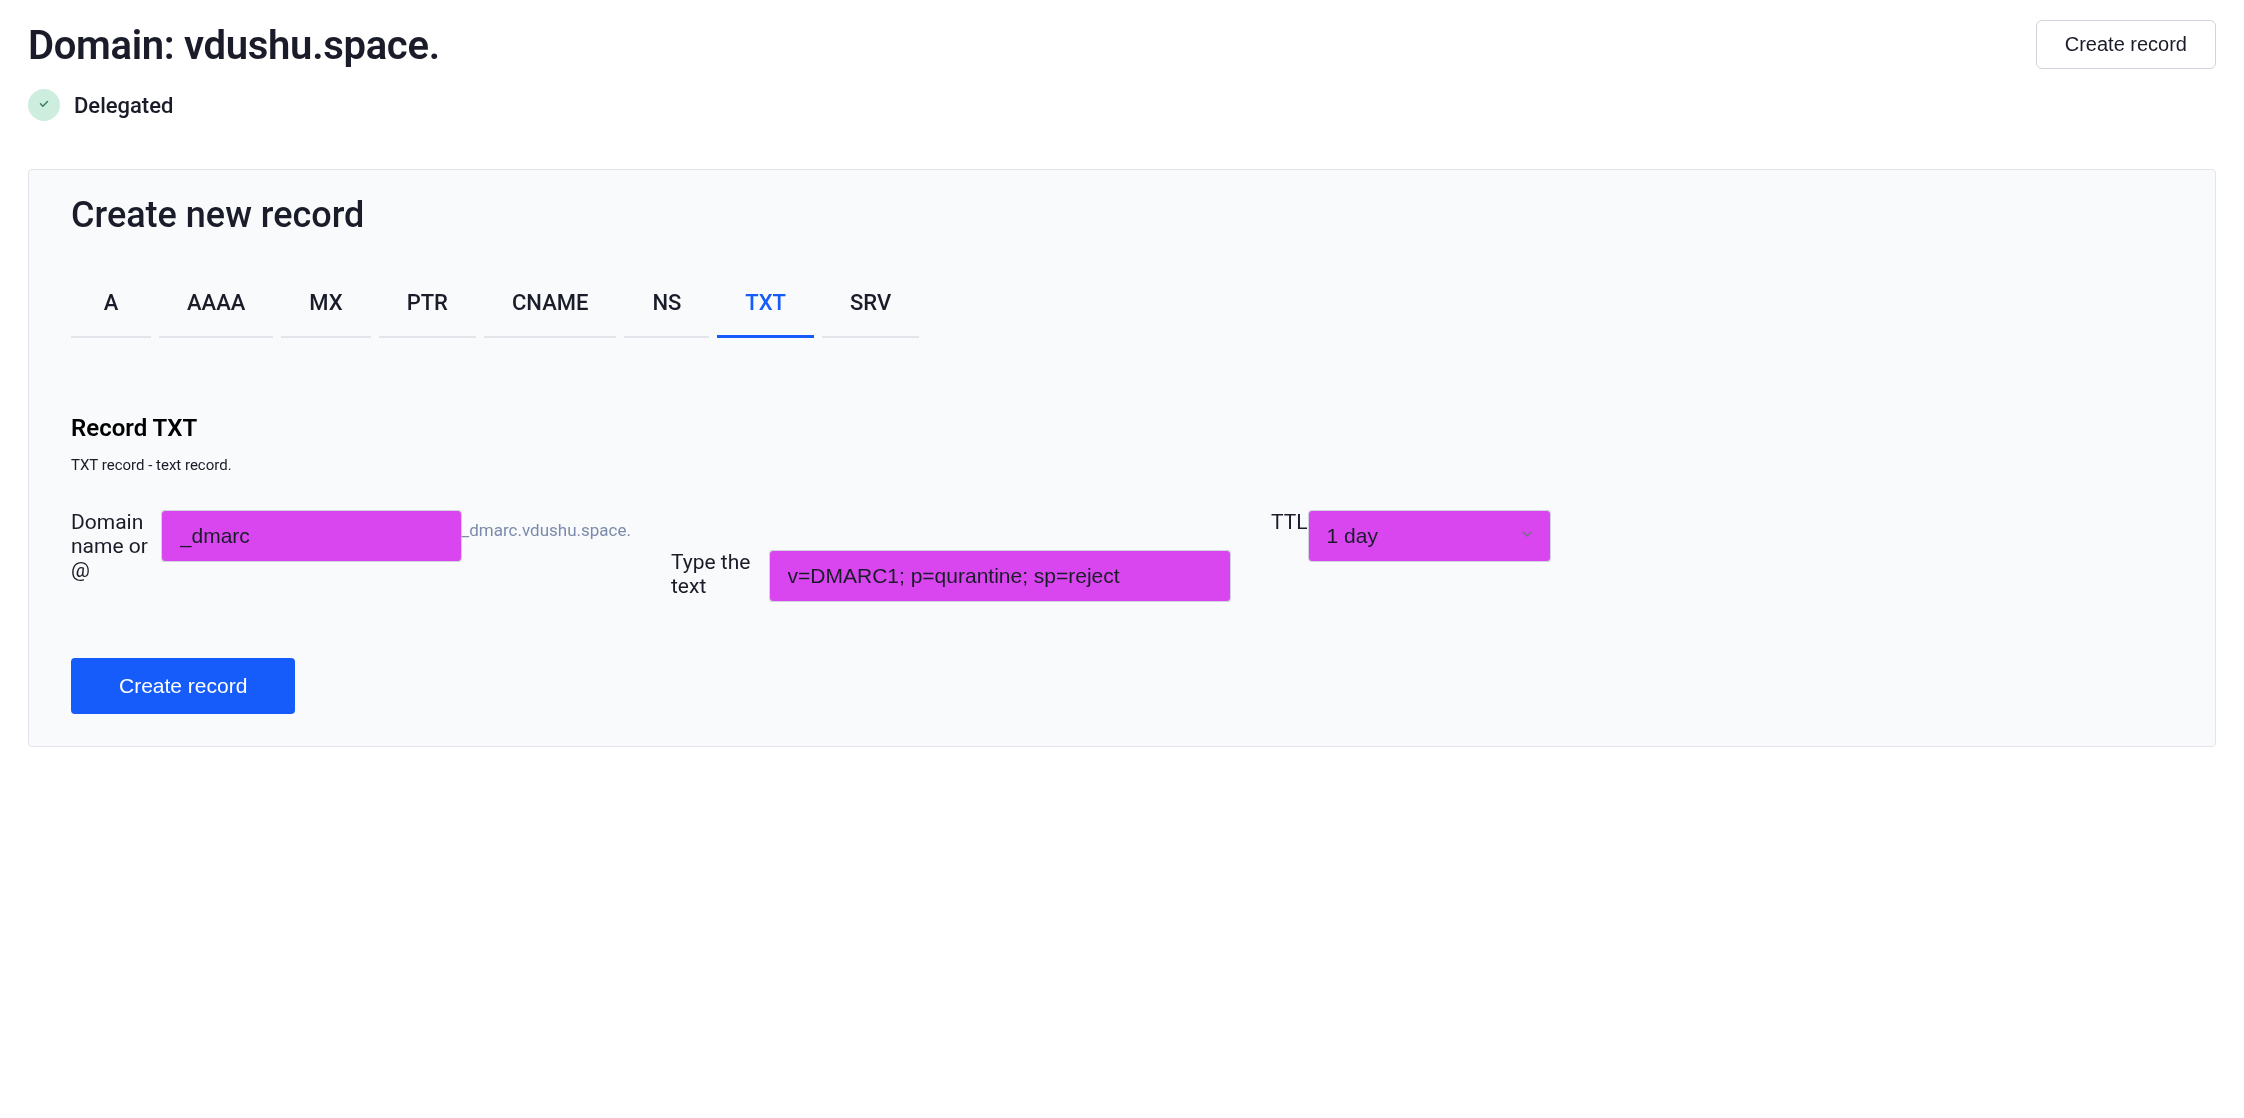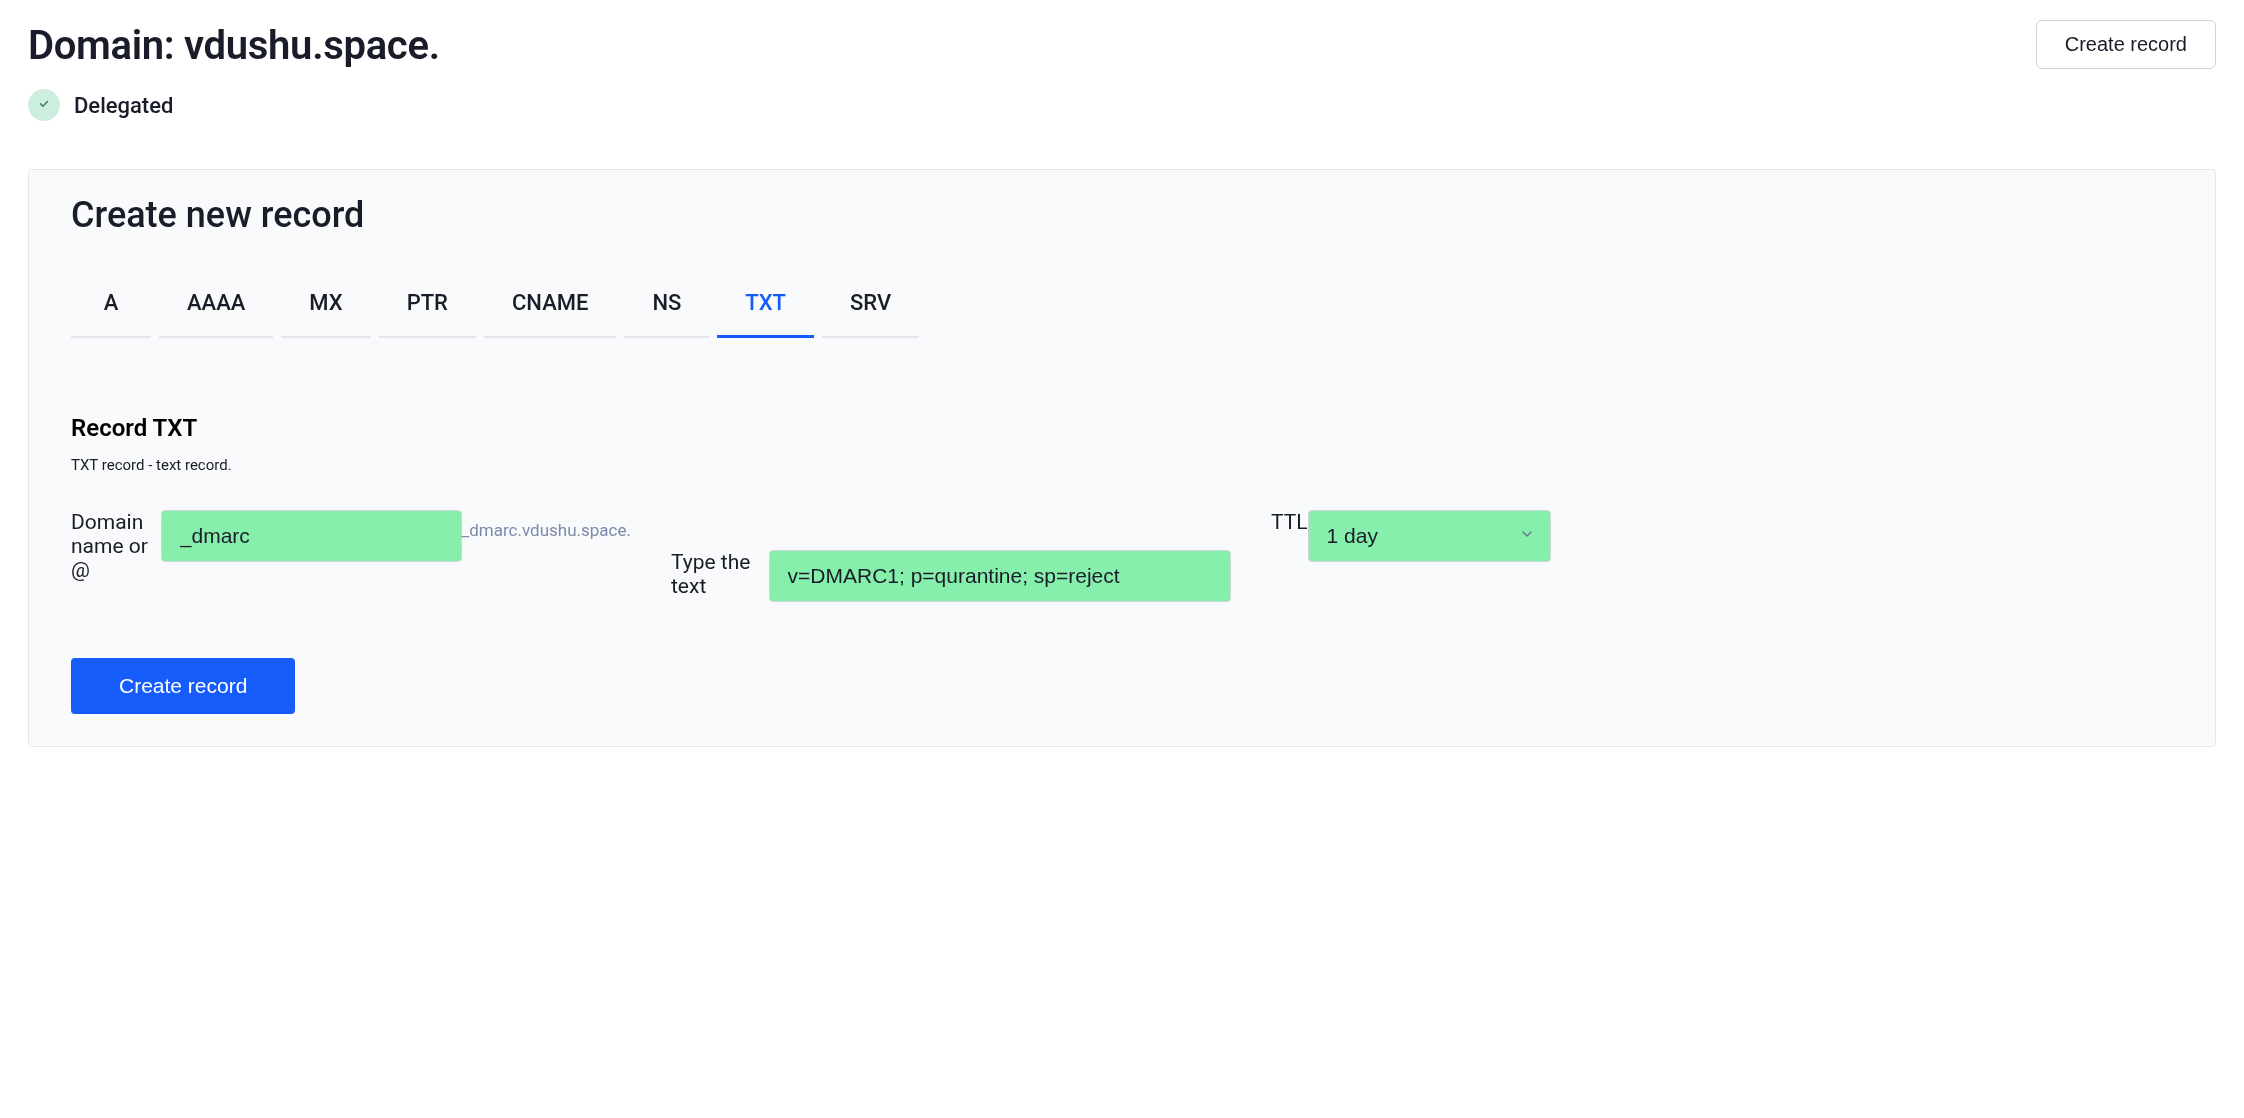--- a/index.html
+++ b/index.html
@@ -110,21 +110,21 @@
     .field.ttl   { flex: 0 0 280px; }
 
     .field-label {
       font-size: 21px;
       color: #1a1d29;
       margin-bottom: 14px;
     }
     .input, .select {
       height: 52px;
       border: 1px solid #cfd3db;
-      background: #86efac;
+      background: #d946ef;
       border-radius: 4px;
       padding: 0 18px;
       font-size: 21px;
       color: #1a1d29;
       outline: none;
       width: 100%;
     }
     .select-wrap { position: relative; }
     .select-wrap .chev {
       position: absolute;

